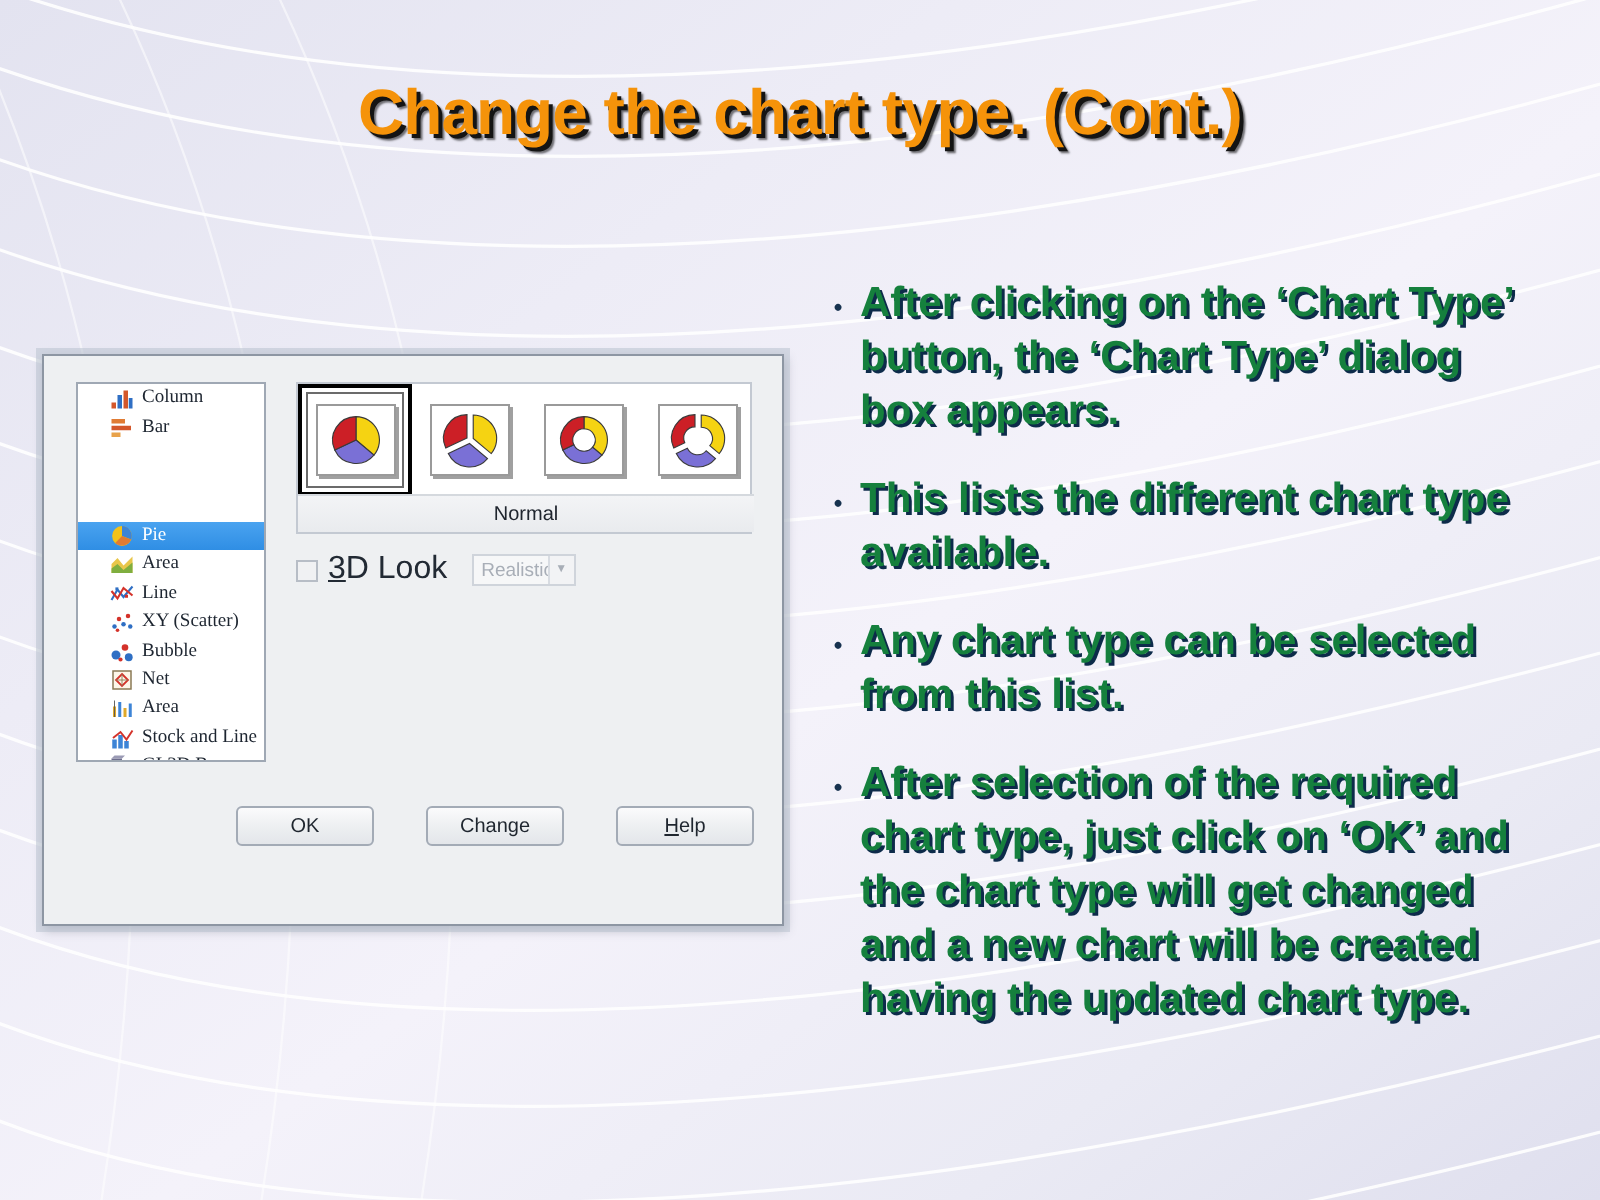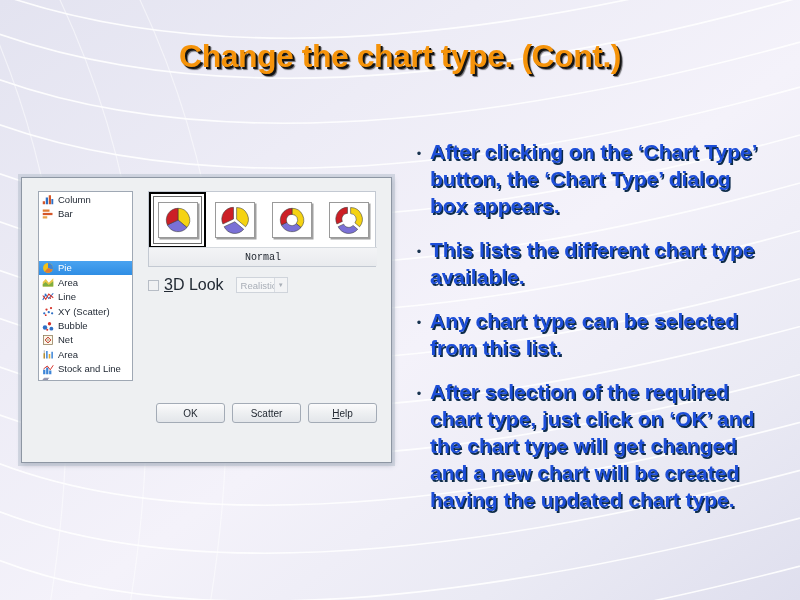--- a/index.html
+++ b/index.html
@@ -31,21 +31,21 @@
     position:absolute; left:408px; top:138px; width:358px; z-index:3;
   }
   .bullet-row { display:flex; align-items:flex-start; margin-bottom:17px; }
   .bullet-row:last-child { margin-bottom:0; }
   .bul-mark {
     width:22px; flex:0 0 22px; text-align:center;
     font-size:13px; line-height:30px; color:#17324f; padding-top:1px;
   }
   .bul-text {
     flex:1 1 auto; font-size:21px; line-height:27px; font-weight:bold;
-    color:#1d4ed8;
+    color:#15803d;
     text-shadow:1.5px 1.5px 0 #0d2b4a;
   }
 
   
   #chart-dialog {
     position:absolute; left:21px; top:177px; width:371px; height:286px;
     z-index:4;
     background:#eef0f2;
     border:1px solid #8d96a3;
     box-shadow:0 0 0 3px rgba(186,194,207,.55), 1px 2px 5px rgba(60,70,90,.35);
@@ -71,22 +71,23 @@
   #dlg-body { position:relative; height:259px; }
 
   
   #type-listbox {
     position:absolute; left:16px; top:13px; width:95px; height:190px;
     background:#ffffff; border:1px solid #9fa8b4;
     overflow:hidden;
   }
   .lb-item {
     height:14.4px; display:flex; align-items:center;
-    padding-left:3px; font-size:9.5px; color:#1d2530;
+    padding-left:16px; font-size:9.5px; color:#1d2530;
     white-space:nowrap;
+    font-family:Liberation Serif, serif;
   }
   .lb-item.sel { background:linear-gradient(180deg,#4aa3f0,#2f8ee4); color:#ffffff;margin-top:40px; }
   .lb-ico { width:12px; height:12px; flex:0 0 12px; margin-right:4px; display:block; }
 
   
   #gallery {
     position:absolute; left:126px; top:13px; width:228px; height:76px;
     background:#ffffff; border:1px solid #c3c9d2;
   }
   #gallery-row { position:absolute; left:0; top:0; height:56px; width:228px; display:flex; }
@@ -98,21 +99,21 @@
     width:40px; height:36px; background:#fff;
     border:1px solid #9a9a9a;
     box-shadow:1.5px 1.5px 0 rgba(120,120,120,.7);
     display:flex; align-items:center; justify-content:center;
   }
   #gallery-caption {
     position:absolute; left:0; bottom:0; width:228px; height:19px;
     background:linear-gradient(180deg,#f3f4f6,#e9ebee);
     border-top:1px solid #d5d9de;
     display:flex; align-items:center; justify-content:center;
-    font-size:10px; color:#20262f;font-family:Liberation Mono, monospace;
+    font-size:10px; color:#20262f;
   }
 
   
   #look3d-row {
     position:absolute; left:126px; top:98px;
     display:flex; align-items:center;
   }
   #look3d-check {
     width:11px; height:11px; border:1px solid #b7bdc6; background:#f0f1f3;
     margin-right:5px;
@@ -127,21 +128,21 @@
   #look3d-arrow {
     position:absolute; right:0; top:0; width:13px; height:14px;
     border-left:1px solid #d8dce2; background:#f2f3f5;
     display:flex; align-items:center; justify-content:center;
     font-size:6px; color:#a8aeb7;
   }
 
   
   #dlg-buttons {
     position:absolute; right:14px; bottom:14px;
-    display:flex; gap:7px;
+    display:flex; gap:26px;
   }
   .dlg-btn {
     width:69px; height:20px;
     border:1px solid #a3abb6; border-radius:3px;
     background:linear-gradient(180deg,#fbfbfc 0%,#eef0f2 48%,#e3e6ea 100%);
     display:flex; align-items:center; justify-content:center;
     font-size:10px; color:#1f262f;
   }
   .dlg-btn u { text-decoration:underline; }
 </style>
@@ -409,18 +410,18 @@
       <div id="look3d-check"></div>
       <div id="look3d-label"><u>3</u>D Look</div>
       <div id="look3d-select">
         <span id="look3d-select-value">Realistic</span>
         <span id="look3d-arrow">▼</span>
       </div>
     </div>
 
     <div id="dlg-buttons">
       <div class="dlg-btn">OK</div>
-      <div class="dlg-btn">Scatter</div>
+      <div class="dlg-btn">Change</div>
       <div class="dlg-btn"><u>H</u>elp</div>
     </div>
 
   </div>
 </div>
 
 </body></html>

